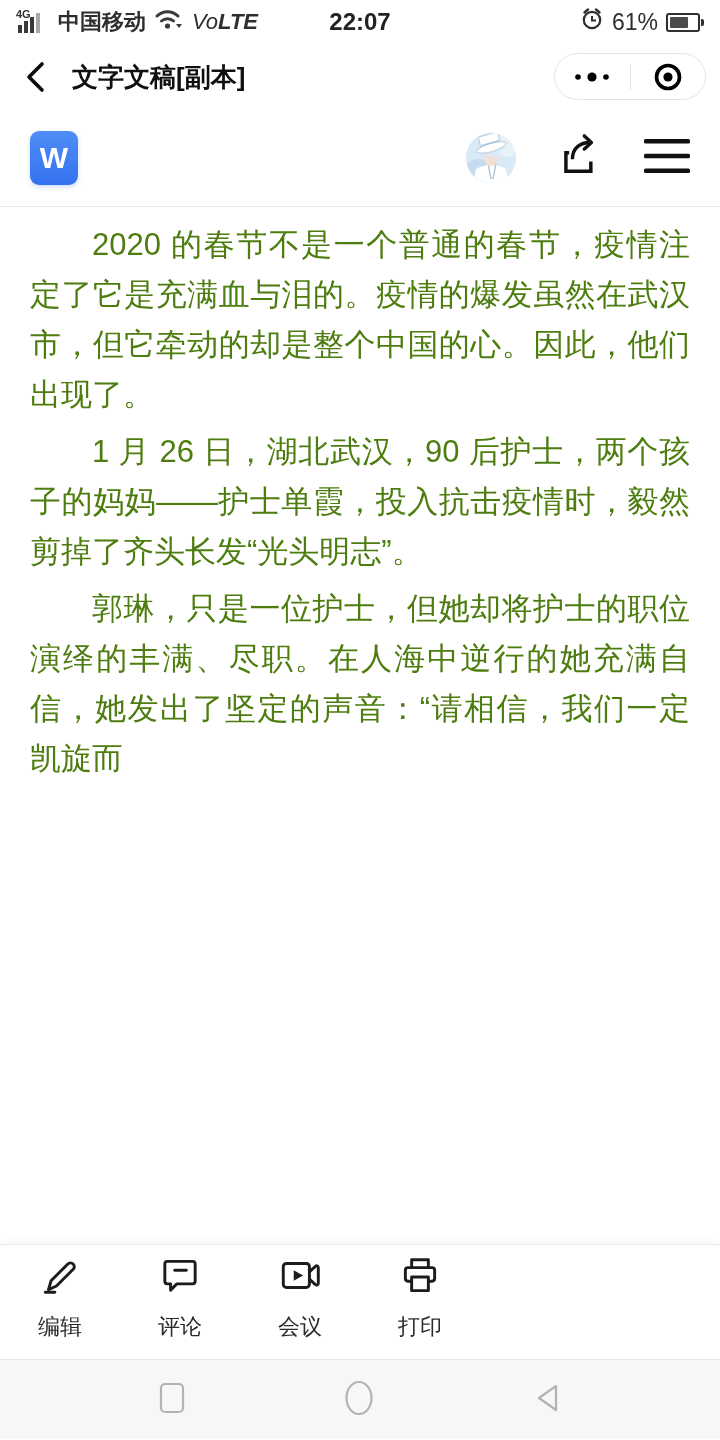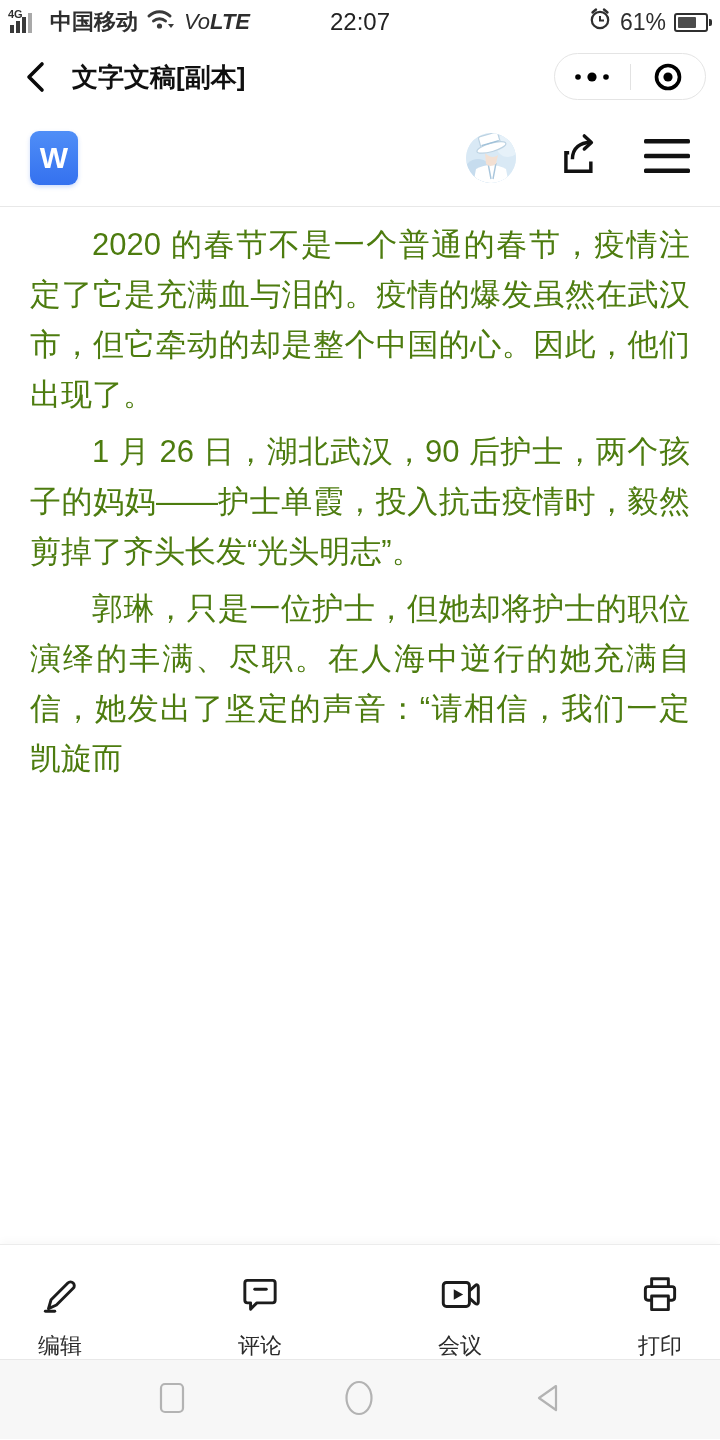--- a/index.html
+++ b/index.html
@@ -5,36 +5,36 @@
   * { box-sizing: border-box; margin: 0; padding: 0; }
   html,body { background:#ddd; }
   .screen {
     width:720px; height:1440px; position:relative; overflow:hidden;
     background:#fff; margin:0 auto;
     font-family:"Liberation Sans","DejaVu Sans",sans-serif;
     color:#222;
   }
   
   .status-bar {
-    height:44px; display:flex; align-items:center; padding:0 8px;
+    height:44px; display:flex; align-items:center; padding:0 16px;
     font-size:22px; font-weight:600; color:#2e2e2e;
   }
   .sb-left { display:flex; align-items:center; gap:8px; }
   .signal { position:relative; width:34px; height:28px; }
   .signal .net-type { position:absolute; top:0; left:0; font-size:11px; font-weight:700; }
   .signal .bars { position:absolute; bottom:3px; left:2px; display:flex; align-items:flex-end; gap:2px; }
   .signal .bars i { display:block; width:4px; background:#3a3a3a; }
   .signal .bars i:nth-child(1){height:8px;}
   .signal .bars i:nth-child(2){height:12px;}
   .signal .bars i:nth-child(3){height:16px;}
   .signal .bars i:nth-child(4){height:20px; background:#a9a9a9;}
   .volte { font-style:italic; letter-spacing:0; }
   .volte .v-pre { font-weight:500; }
   .volte .v-suf { font-weight:800; }
-  .sb-center { position:absolute; left:50%; transform:translateX(-50%); font-size:24px; font-weight:400; color:#222; }
+  .sb-center { position:absolute; left:50%; transform:translateX(-50%); font-size:24px; font-weight:700; color:#222; }
   .sb-right { margin-left:auto; display:flex; align-items:center; gap:8px; font-weight:500; font-size:23px; }
   .battery { position:relative; width:38px; height:19px; }
   .battery .shell { position:absolute; left:0; top:0; width:34px; height:19px; border:2px solid #2f2f2f; border-radius:3px; background:#fff; }
   .battery .fill { position:absolute; left:2px; top:2px; width:18px; height:11px; margin:2px; background:#4c4c4c; border-radius:1px; }
   .battery .nub { position:absolute; right:0; top:6px; width:3px; height:7px; background:#2f2f2f; border-radius:0 2px 2px 0; }
   
   .nav-bar { height:66px; display:flex; align-items:center; position:relative; padding:0 14px 0 18px; }
   .back-btn { display:flex; align-items:center; padding:4px; }
   .nav-title { margin-left:20px; font-size:26px; font-weight:700; color:#101010; }
   .capsule {
@@ -63,22 +63,22 @@
     height:1037px; overflow:hidden; background:#fff;
     padding:13px 30px 0 30px;
   }
   .document p {
     font-size:31px; line-height:50px; color:#4d7c0f;
     text-align:justify; text-indent:2em; margin:0 0 7px 0;
     font-family:"Liberation Sans","DejaVu Sans",sans-serif;
   }
   
   .bottom-toolbar {
-    height:115px; display:flex; justify-content:space-between; align-items:flex-start;
-    padding-top:27px; background:#fff;
+    height:115px; display:flex; justify-content:flex-start; align-items:flex-start;
+    padding-top:8px; background:#fff;
     border-top:1px solid #ececec; box-shadow:0 -3px 8px rgba(0,0,0,.03);
   }
   .tool-item { display:flex; flex-direction:column; align-items:center; gap:9px; width:120px; }
   .tool-item .t-label { font-size:22px; color:#2b2b2b; }
   
   .android-nav {
     height:80px; background:#f7f7f7; border-top:1px solid #e8e8e8;
     display:flex; justify-content:space-evenly; align-items:center;
   }
 </style>

